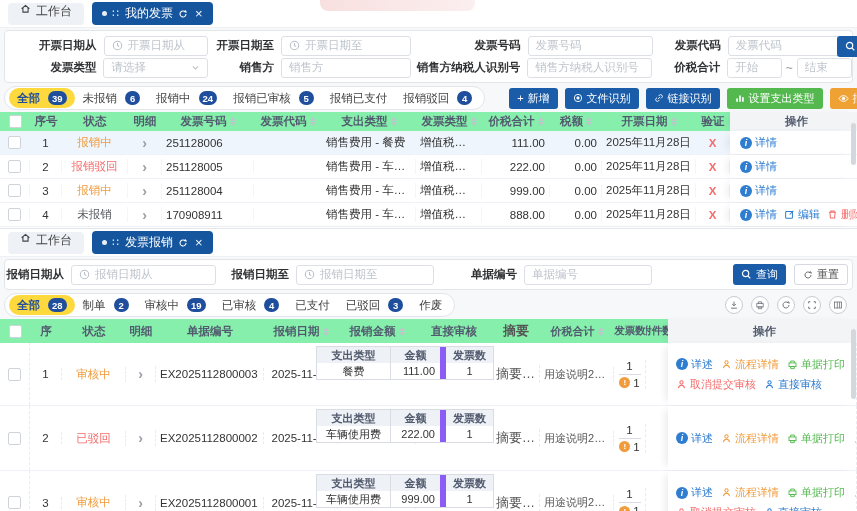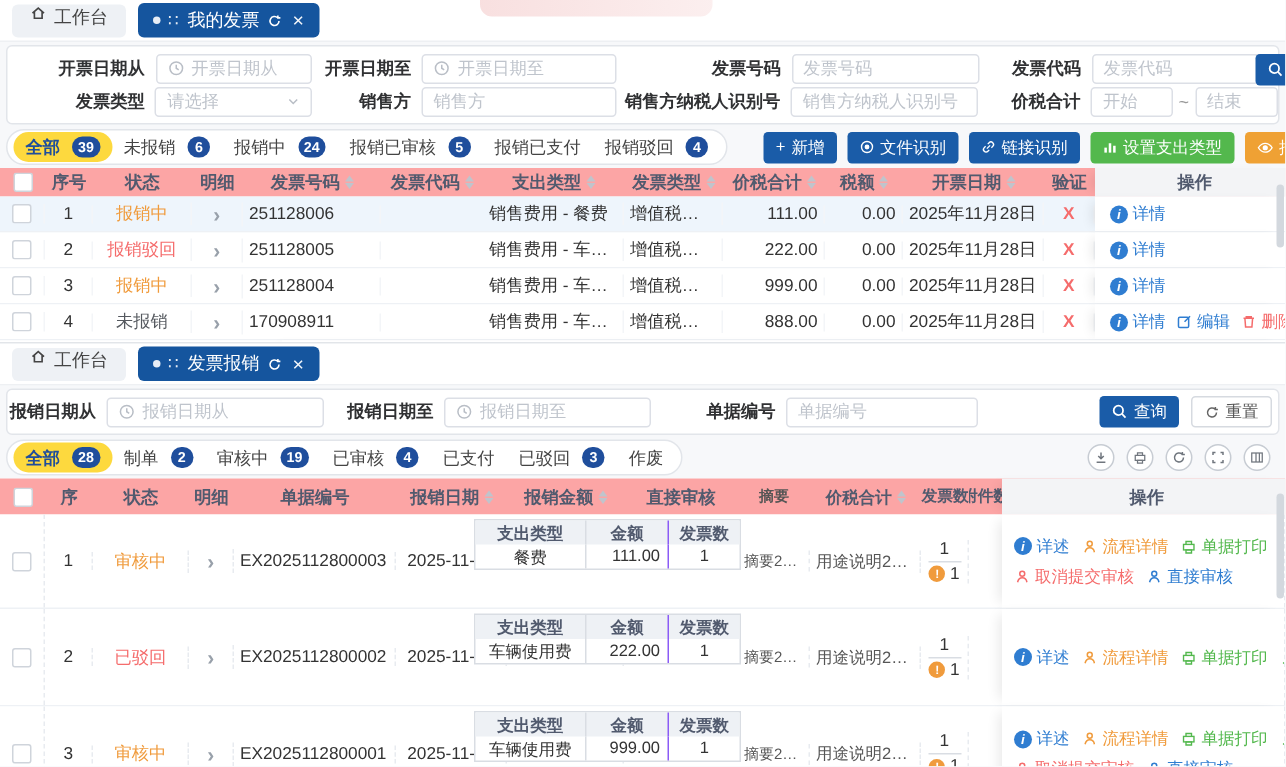--- a/index.html
+++ b/index.html
@@ -39,39 +39,39 @@
 .pill{display:flex;align-items:center;gap:8px;padding:0 8px;height:20px;border-radius:10px;color:#444;font-size:11.5px;cursor:pointer;white-space:nowrap}
 .pill.active{background:#fdd93e;color:#1f4e9c;font-weight:bold}
 .badge{min-width:15px;height:14px;border-radius:8px;background:#1f4e9c;color:#fff;font-size:9.5px;display:flex;align-items:center;justify-content:center;padding:0 4px;font-weight:bold}
 .badge:empty{display:none}
 .vdiv{width:1px;height:16px;background:#dde1e7;margin:0 12px}
 .btns{display:flex;align-items:center;gap:7px}
 .circles{display:flex;align-items:center;gap:8px;margin-left:auto}
 .cbtn{width:18px;height:18px;min-width:18px;border:1px solid #c7ccd3;border-radius:50%;background:#fff;display:flex;align-items:center;justify-content:center;color:#70767e;cursor:pointer}
 
 .tbl{background:#fff;margin-top:2px;position:relative}
-.thead{display:flex;align-items:center;background:#fca5a5;height:19px;font-size:11.5px;font-weight:bold;color:#515a6e}
+.thead{display:flex;align-items:center;background:#86efac;height:19px;font-size:11.5px;font-weight:bold;color:#515a6e}
 .bthead{height:24px}
 .tr{display:flex;align-items:center;height:24px;background:#fff;border-bottom:1px solid #eef1f5;font-size:11.5px}
 .tr.hl{background:#eef5fc}
 .btr{height:63px;position:relative;align-items:center}
 .td,.th{padding:0 4px;overflow:hidden;white-space:nowrap;text-overflow:ellipsis}
 .top .td{border-right:1px solid #f3f5f8}
 .bot .td{border-right:1px dashed #e8ebf0}
 .td:last-child{border-right:none}
 .cen{text-align:center;display:flex;align-items:center;justify-content:center}
 .rt{text-align:right;display:block}
 
 .c0{width:30px}.c1{width:32px}.c2{width:66px}.c3{width:34px}.c4{width:92px}.c5{width:68px}
 .c6{width:94px}.c7{width:66px}.c8{width:68px}.c9{width:52px}.c10{width:94px}.c11{width:34px}
 .cops{flex:1;display:flex;align-items:center;gap:7px;padding-left:10px;background:#fff;box-shadow:-6px 0 8px -4px rgba(0,0,0,.09);height:100%}
 .thead .cops{background:#f3f4f6;font-weight:bold;justify-content:center}
 
 .b0{width:30px}.b1{width:32px}.b2{width:64px}.b3{width:30px}.b4{width:108px}.b5{width:74px}
-.b6{width:78px}.b7{width:76px}.b8{width:48px;font-size:10px;color:#555}.b9{width:74px;font-size:11px;color:#555}
+.b6{width:78px}.b7{width:76px}.b8{width:48px;font-size:13px;color:#555}.b9{width:74px;font-size:11px;color:#555}
 .b10{width:32px}.b11{width:22px}
 .bops{flex:1;display:flex;flex-direction:column;justify-content:center;gap:5px;padding-left:8px;background:#fff;box-shadow:-6px 0 8px -4px rgba(0,0,0,.09);height:100%}
 .bthead .bops{background:#f3f4f6;font-weight:bold;align-items:center;flex-direction:row;justify-content:center}
 .opsline{display:flex;align-items:center;gap:8px;font-size:11px;white-space:nowrap}
 .cb{width:13px;height:13px;border:1px solid #cfd4db;border-radius:2px;background:#fff;display:inline-block;cursor:pointer}
 .chev{color:#98a0aa;font-size:14px;cursor:pointer;font-weight:bold}
 .st-warn{color:#f09b3c}.st-danger{color:#f56c6c}.st-plain{color:#55595f}
 .xred{color:#f56c6c;font-weight:bold}
 .bold{font-weight:bold;color:#222}
 .lnk{display:inline-flex;align-items:center;gap:3px;cursor:pointer;text-decoration:none;font-size:11px;white-space:nowrap}
@@ -79,21 +79,21 @@
 .idisc{width:12px;height:12px;min-width:12px;border-radius:50%;background:#2f7dd1;color:#fff;font-size:9px;font-weight:bold;display:inline-flex;align-items:center;justify-content:center;font-style:italic}
 .odisc{width:11px;height:11px;min-width:11px;border-radius:50%;background:#f09b3c;color:#fff;font-size:8px;font-weight:bold;display:inline-flex;align-items:center;justify-content:center}
 .sort{display:inline-flex;flex-direction:column;gap:1px;margin-left:3px;vertical-align:middle}
 .sort i{width:0;height:0;border-left:3.5px solid transparent;border-right:3.5px solid transparent;display:block}
 .sort .up{border-bottom:4px solid #c0c4cc}.sort .dn{border-top:4px solid #c0c4cc}
 
 .subtbl{position:absolute;left:316px;top:3px;width:178px;border:1px solid #d9dde3;background:#fff;font-size:11px;z-index:2}
 .subrow{display:flex;height:16px;align-items:center}
 .subrow.hd{background:#eef1f5;font-weight:bold;color:#515a6e}
 .s0{width:74px;text-align:center;border-right:1px solid #d9dde3;height:100%;display:flex;align-items:center;justify-content:center}
-.s1{width:55px;text-align:center;border-right:1px solid #8b5cf6;height:100%;display:flex;align-items:center;justify-content:flex-end;padding-right:5px}
+.s1{width:55px;text-align:center;border-right:6px solid #8b5cf6;height:100%;display:flex;align-items:center;justify-content:flex-end;padding-right:5px}
 .s2{flex:1;text-align:center;height:100%;display:flex;align-items:center;justify-content:center}
 .subrow.hd .s1{justify-content:center;padding-right:0}
 .stack{display:flex;flex-direction:column;align-items:center;gap:2px}
 .stack .bar{width:22px;height:1px;background:#d9dde3}
 .stack .l2{display:flex;align-items:center;gap:3px}
 .vsb{position:absolute;right:1px;width:5px;border-radius:3px;background:#d3d8de;z-index:5}
 svg{display:block}
 </style>
 </head>
 <body>

